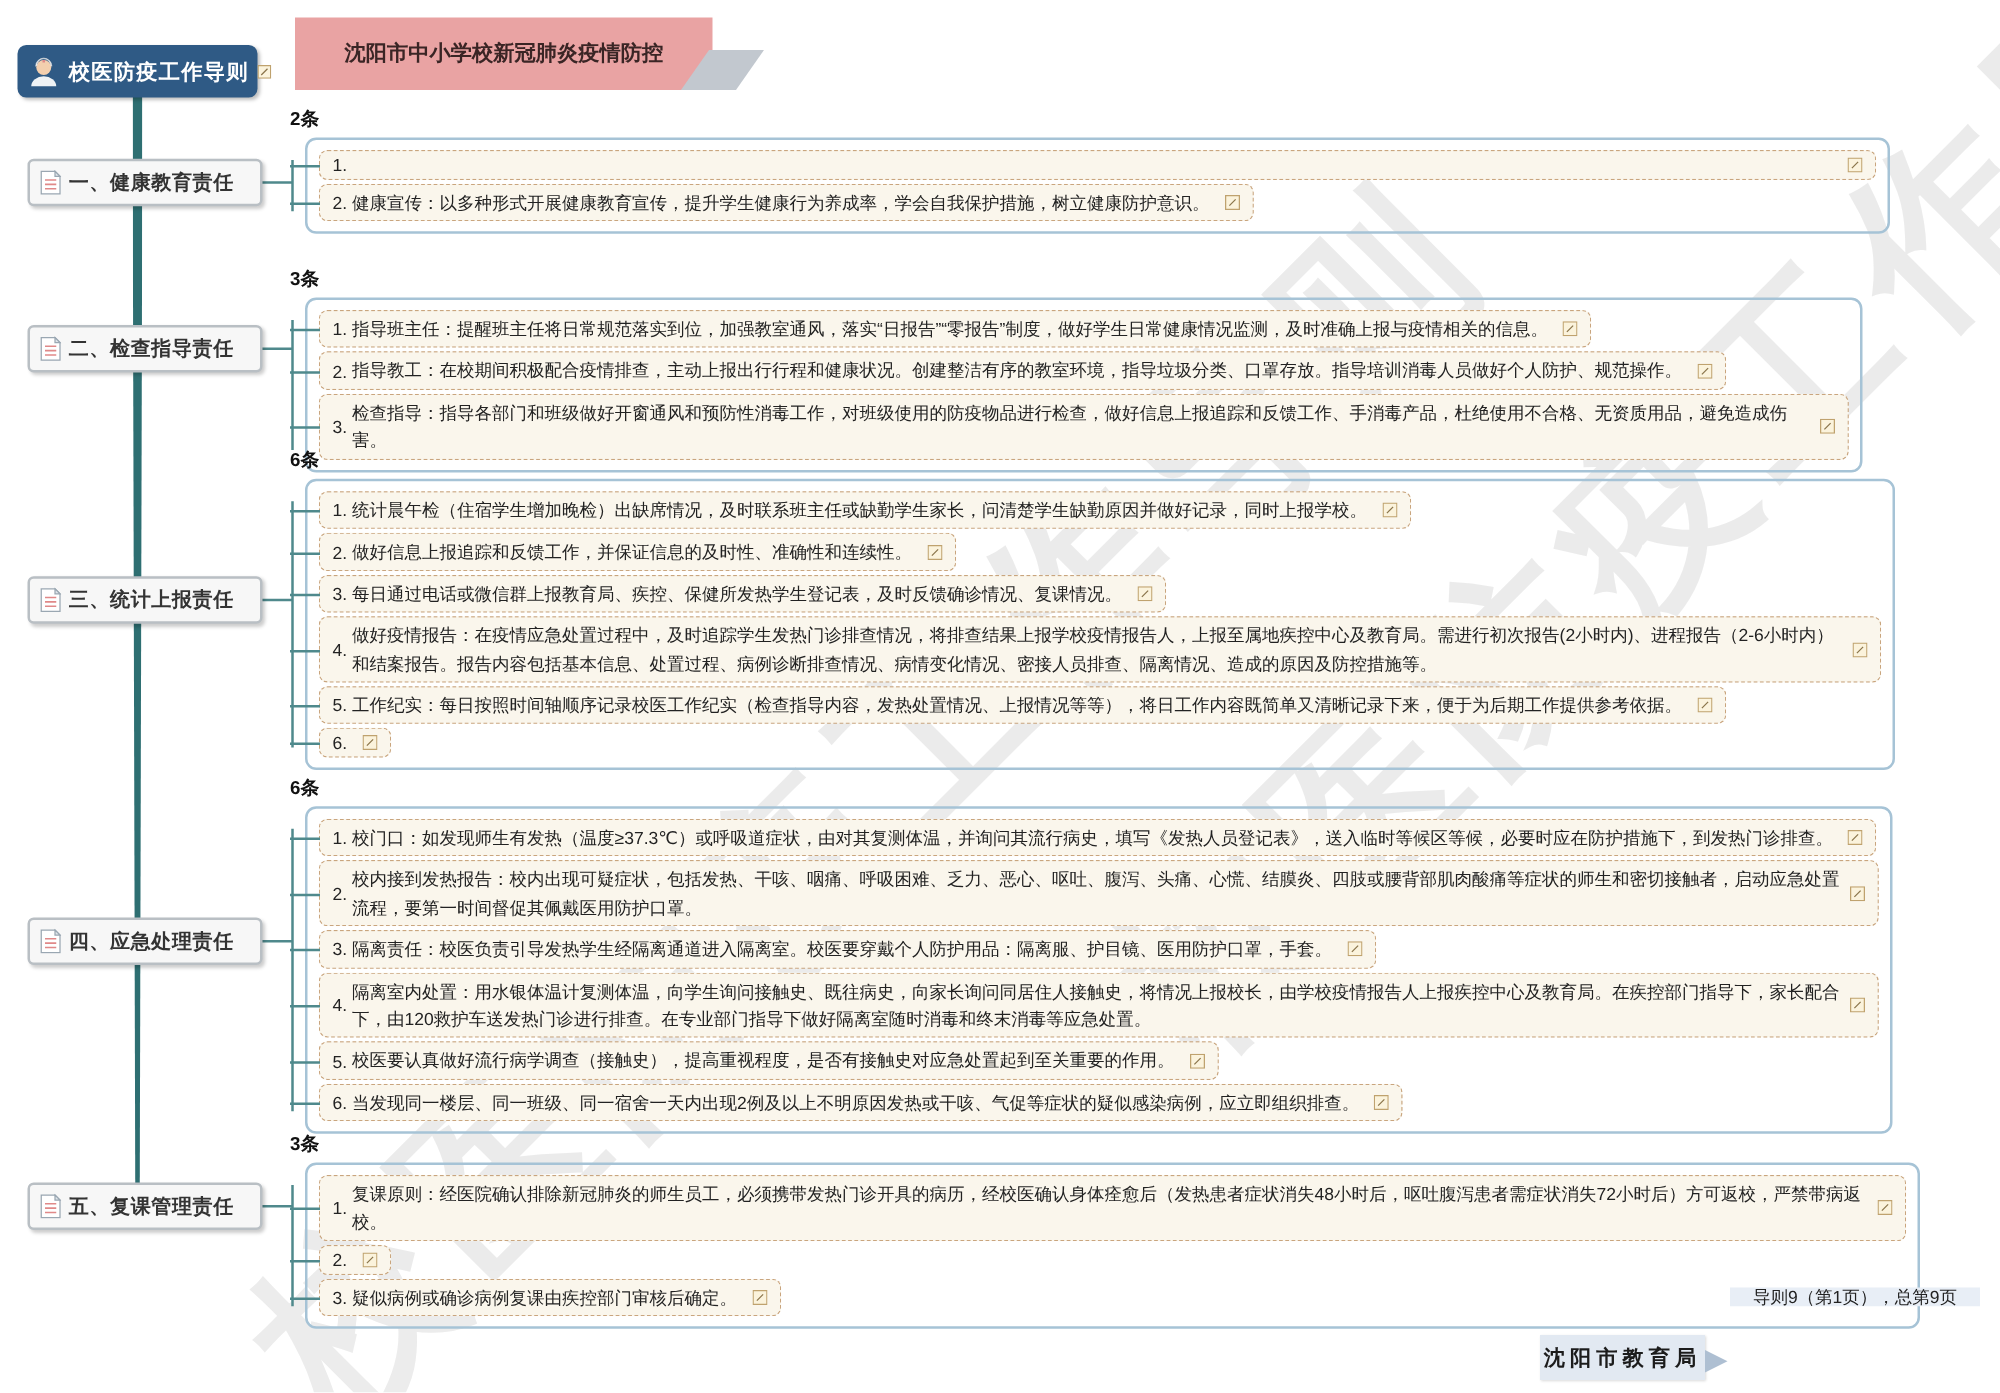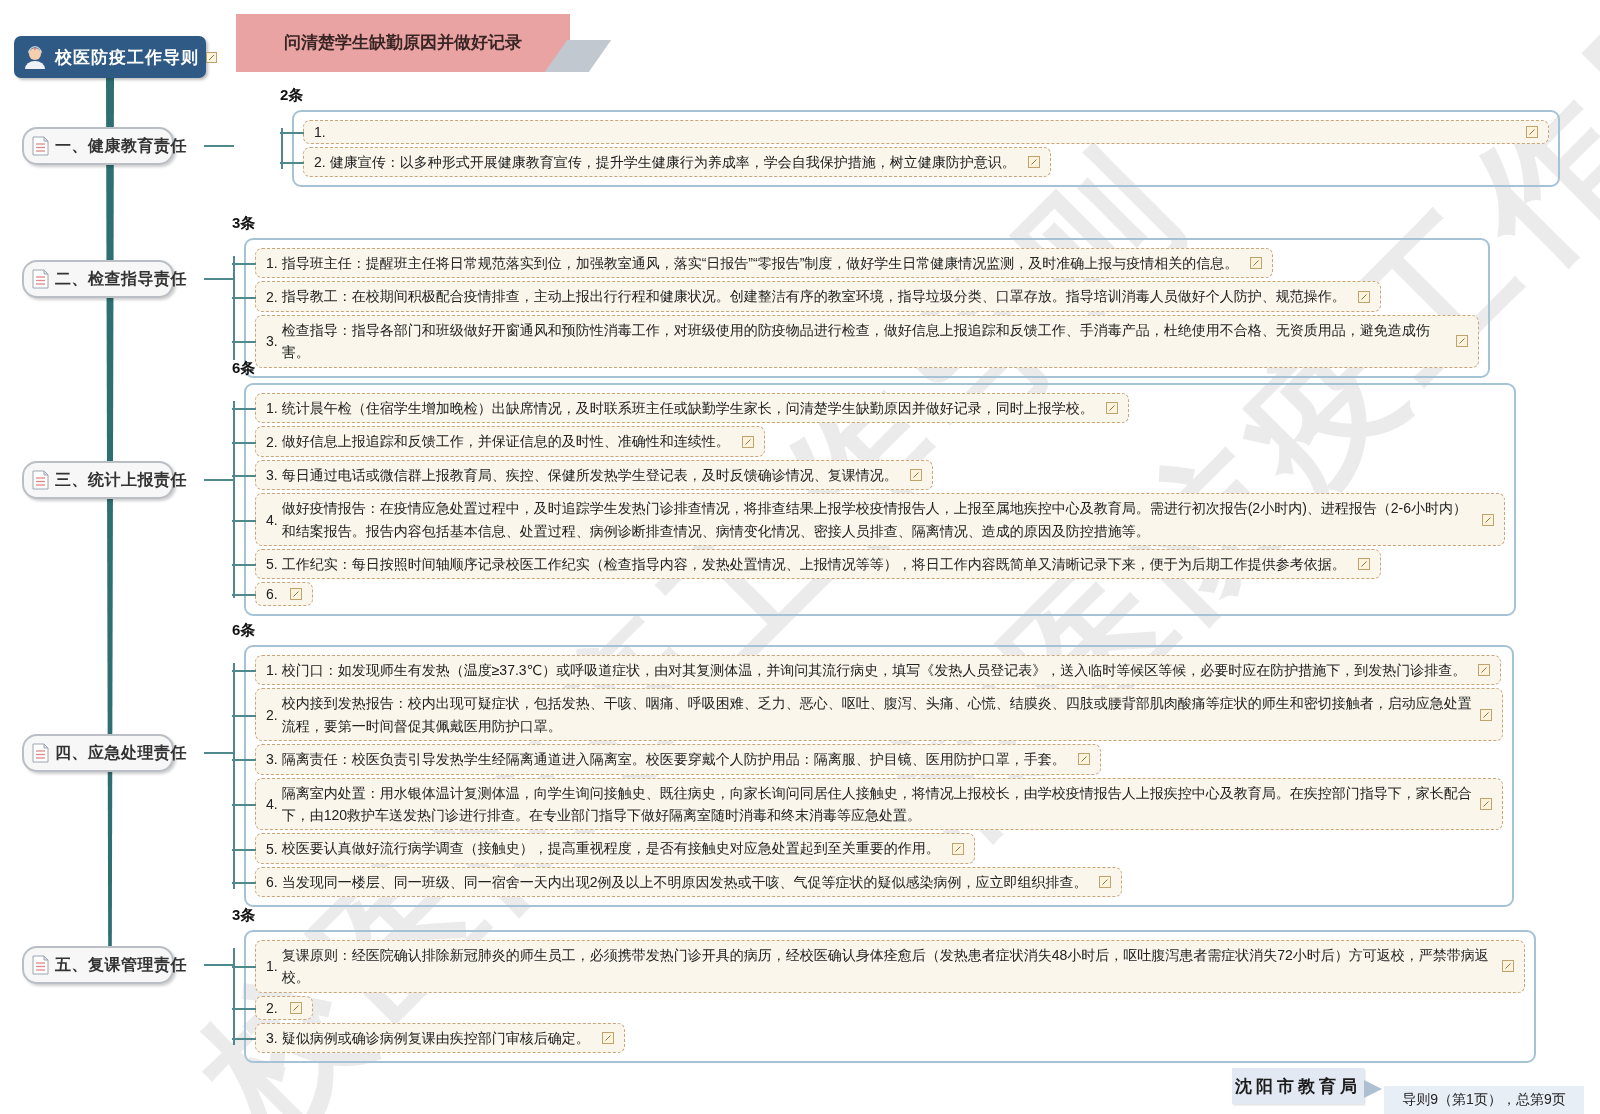--- a/index.html
+++ b/index.html
@@ -25,22 +25,22 @@
   .root .rlabel{color:#fff;font-size:17px;font-weight:bold;letter-spacing:1px;white-space:nowrap;}
 
   
   .banner{position:absolute;left:236px;top:14px;width:334px;height:58px;background:#e9a3a3;
           display:flex;flex-direction:column;justify-content:center;align-items:center;z-index:2;}
   .banner::after{content:"";position:absolute;right:-30px;bottom:0px;width:44px;height:32px;
           background:#c2c8cf;transform:skewX(-35deg);z-index:-1;}
   .banner div{font-size:17px;font-weight:bold;color:#3a2525;line-height:1.5;white-space:nowrap;}
 
   
-  .bnode{position:absolute;left:22px;width:152px;height:38px;background:#f7f7f7;border:2px solid #b9bfc4;
-         border-radius:15px;display:flex;align-items:center;gap:6px;padding:0 8px;box-sizing:border-box;
+  .bnode{position:absolute;left:22px;width:188px;height:38px;background:#f7f7f7;border:2px solid #b9bfc4;
+         border-radius:5px;display:flex;align-items:center;gap:6px;padding:0 8px;box-sizing:border-box;
          box-shadow:2px 2px 3px rgba(0,0,0,.2);z-index:3;}
   .bnode .blabel{font-size:16px;font-weight:bold;color:#333;white-space:nowrap;letter-spacing:.5px;}
 
   
   .group{position:absolute;border:2px solid #a6c3d6;border-radius:9px;background:transparent;
          padding:5px 9px;box-sizing:border-box;z-index:2;}
   .count{position:absolute;top:-26px;left:-14px;font-size:15px;color:#111;font-weight:bold;}
   .rail{position:absolute;left:-13px;top:16px;bottom:16px;width:2px;background:#4f898c;}
   .item{position:relative;display:flex;align-items:center;border:1.5px dashed #c9a57e;border-radius:7px;
         background:#faf6ec;padding:3px 10px;margin:3px 0;width:fit-content;max-width:100%;
@@ -51,21 +51,21 @@
   .item .txt{flex:0 1 auto;font-size:14px;color:#222;line-height:1.6;}
   .item .note{flex:0 0 auto;margin-left:8px;display:inline-flex;}
   .item.wide .note{margin-left:auto;}
 
   
   .footer-org{position:absolute;left:1232px;top:1068px;width:132px;height:36px;background:#e2e9f2;
         display:flex;align-items:center;justify-content:center;font-size:17px;font-weight:bold;
         color:#1c1c1c;letter-spacing:4px;box-shadow:1px 1px 2px rgba(0,0,0,.15);z-index:3;}
   .footer-tri{position:absolute;left:1364px;top:1080px;width:0;height:0;border-top:9px solid transparent;
         border-bottom:9px solid transparent;border-left:18px solid #aebfd2;z-index:3;}
-  .footer-page{position:absolute;left:1384px;top:1086px;width:200px;height:28px;background:#e8eef6;
+  .footer-page{position:absolute;left:1384px;top:1030px;width:200px;height:15px;background:#e8eef6;
         display:flex;align-items:center;justify-content:center;font-size:14px;color:#222;z-index:3;text-align:center;}
 
   svg{display:block;}
 </style>
 </head>
 <body>
 
 <div class="page">
 
   <div class="watermark w1">校医防疫工作导则</div>
@@ -90,21 +90,21 @@
     <span class="rlabel">校医防疫工作导则</span>
     <span>
       <svg width="11" height="11" viewBox="0 0 11 11">
           <rect x="0.5" y="0.5" width="10" height="10" fill="#fbf3dc" stroke="#bfa26e"></rect>
           <path d="M3 8 L8 3" stroke="#8a744a" stroke-width="1"></path>
         </svg>
     </span>
   </div>
 
   <div class="banner">
-    <div>问清楚学生缺勤原因并做好记录</div>
+    <div>沈阳市中小学校新冠肺炎疫情防控</div>
   </div>
 
   <div class="bnode" style="top:127px">
     <span>
         <svg width="17" height="20" viewBox="0 0 17 20">
           <path d="M1 1 h11 l4 4 v14 h-15 z" fill="#ffffff" stroke="#9aa7b2"></path>
           <path d="M12 1 l4 4 h-4 z" fill="#dfe5ea" stroke="#9aa7b2"></path>
           <line x1="4" y1="8" x2="13" y2="8" stroke="#e08989" stroke-width="1.3"></line>
           <line x1="4" y1="11.5" x2="13" y2="11.5" stroke="#e08989" stroke-width="1.3"></line>
           <line x1="4" y1="15" x2="13" y2="15" stroke="#e08989" stroke-width="1.3"></line>
@@ -154,21 +154,21 @@
           <path d="M1 1 h11 l4 4 v14 h-15 z" fill="#ffffff" stroke="#9aa7b2"></path>
           <path d="M12 1 l4 4 h-4 z" fill="#dfe5ea" stroke="#9aa7b2"></path>
           <line x1="4" y1="8" x2="13" y2="8" stroke="#e08989" stroke-width="1.3"></line>
           <line x1="4" y1="11.5" x2="13" y2="11.5" stroke="#e08989" stroke-width="1.3"></line>
           <line x1="4" y1="15" x2="13" y2="15" stroke="#e08989" stroke-width="1.3"></line>
         </svg>
       </span>
     <span class="blabel">四、应急处理责任</span>
   </div>
 
-  <div class="group" style="left:244px;top:110px;width:1268px;margin-left:48px;">
+  <div class="group" style="left:244px;top:110px;width:1268px;">
     <div class="count">2条</div>
     <div class="rail"></div>
     <div class="item wide">
       <span class="num">1.</span>
       <span class="note">
           <svg width="12" height="12" viewBox="0 0 12 12">
             <rect x="0.5" y="0.5" width="11" height="11" fill="#fbf3dc" stroke="#bfa26e"></rect>
             <path d="M3.5 8.5 L8.5 3.5" stroke="#8a744a"></path>
           </svg>
         </span>

